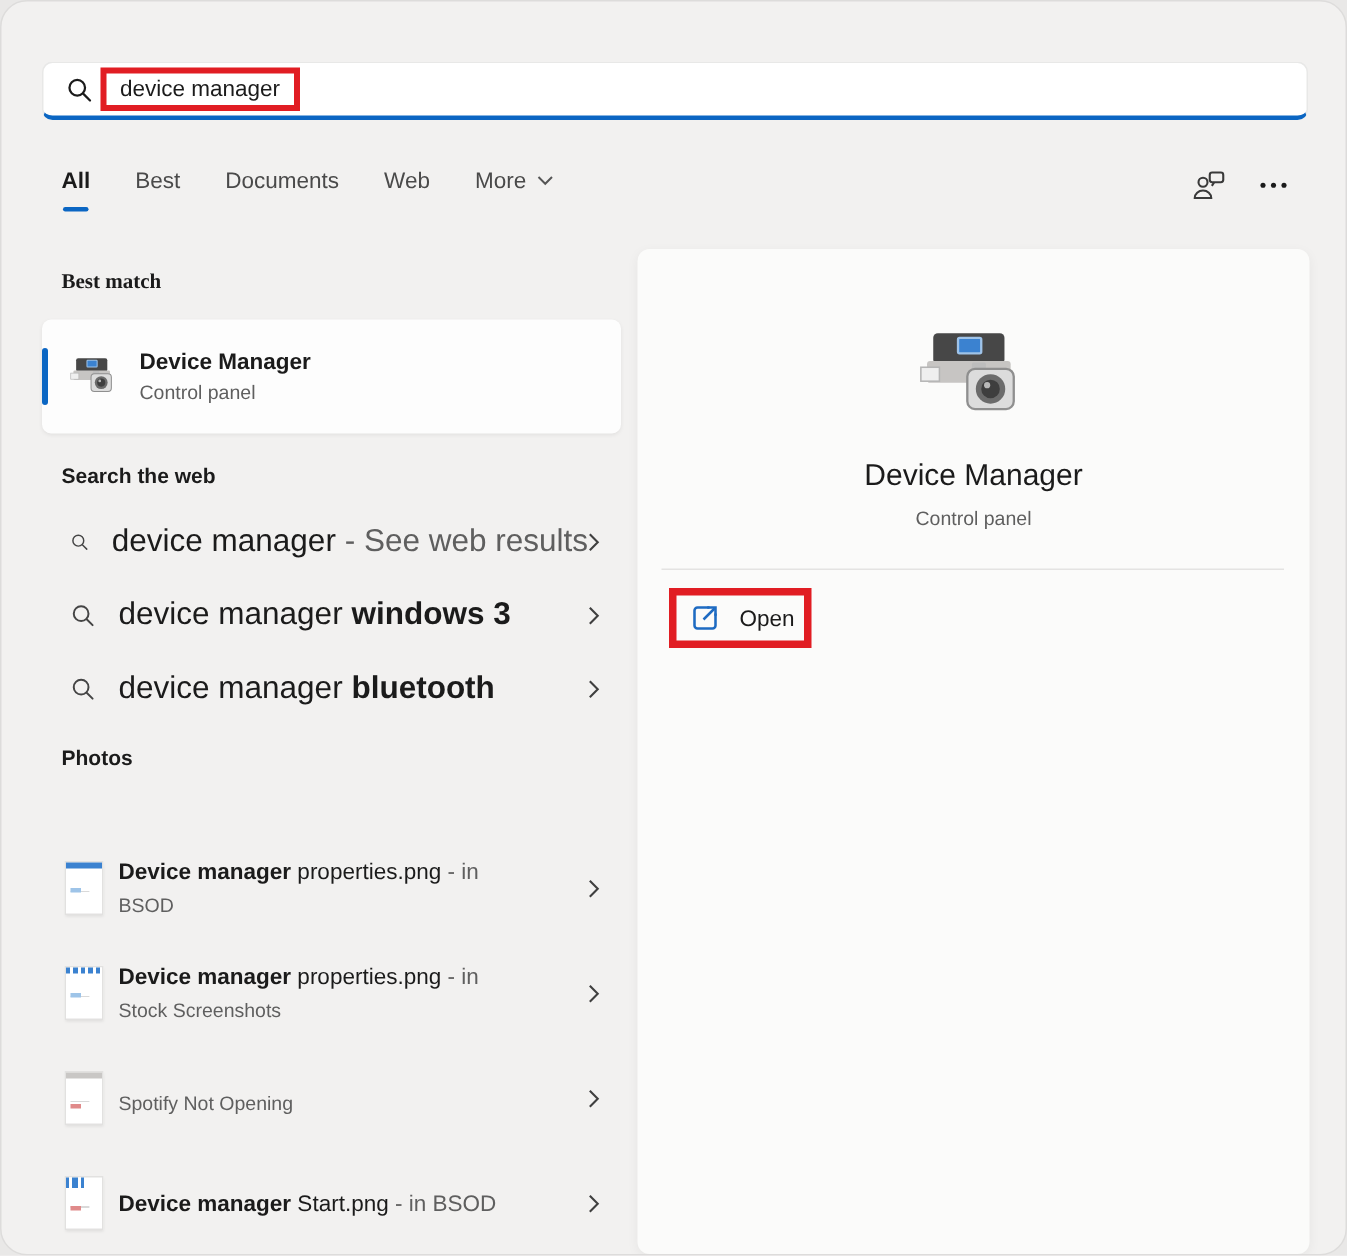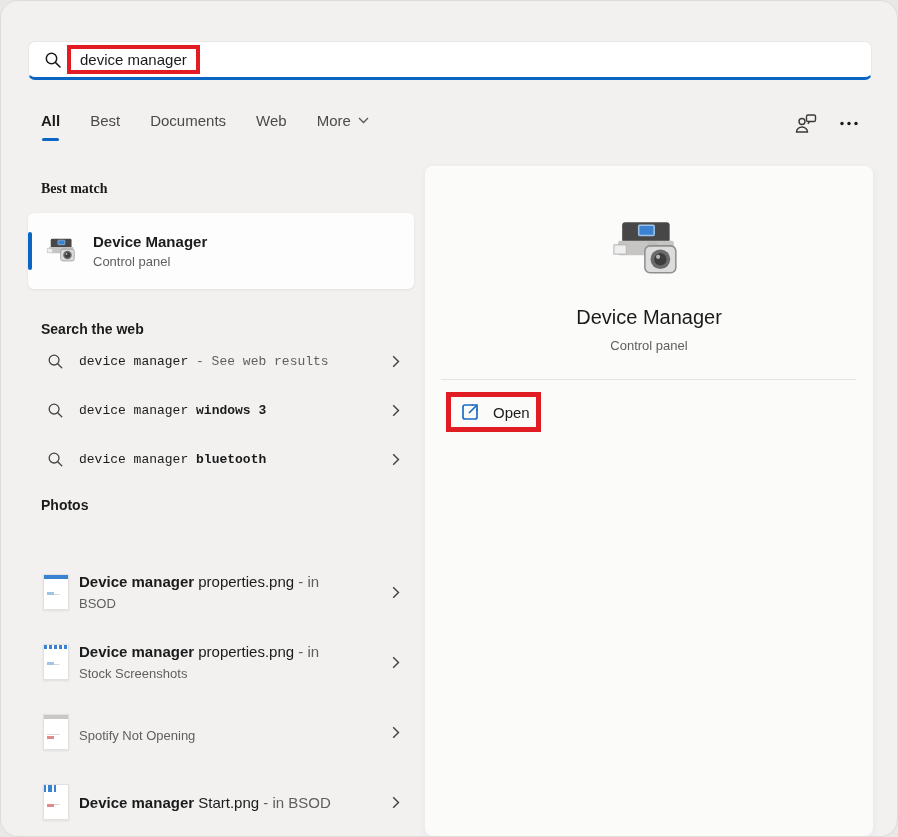--- a/index.html
+++ b/index.html
@@ -42,42 +42,42 @@
   .tab.active::after{
     content:"";position:absolute;left:1px;bottom:0;width:17px;height:3px;
     background:var(--accent);border-radius:2px;
   }
   .top-actions{position:absolute;top:110px;left:793px;display:flex;gap:21px;align-items:center;height:24px;}
   .icon-btn{display:flex;align-items:center;justify-content:center;}
 
   
   .heading{position:absolute;left:40px;font-size:14px;font-weight:700;color:var(--text);}
   #h-best{top:180px;font-family:Liberation Serif, serif;}
-  #h-web{top:320px;}
+  #h-web{top:308px;}
   #h-photos{top:496px;}
 
   
   .best-card{
     position:absolute;left:27px;top:212px;width:386px;height:76px;
     background:#fdfdfd;border-radius:6px;box-shadow:0 1px 3px rgba(0,0,0,.07);
     display:flex;align-items:center;padding-left:18px;
   }
   .accent-bar{position:absolute;left:0;top:19px;width:4px;height:38px;background:var(--accent);border-radius:3px;}
   .bm-text{margin-left:14px;}
   .bm-title{font-size:15px;font-weight:700;color:var(--text);}
   .bm-sub{font-size:13px;color:var(--muted);margin-top:4px;}
 
   
   .rows{position:absolute;left:27px;width:386px;}
   #web-rows{top:342px;}
   #photo-rows{top:563px;}
   .row{display:flex;align-items:center;padding:0 14px 0 19px;}
   .web-row{height:36px;margin-bottom:13px;}
   .photo-row{height:56px;margin-bottom:14px;padding-left:15px;}
-  .row-text{margin-left:15px;font-size:13px;flex:1;white-space:pre;font-family:Liberation Mono, monospace;}
+  .row-text{margin-left:15px;font-size:21px;flex:1;white-space:pre;}
   .row-text b{font-weight:700;}
   .muted{color:var(--muted);}
   .chev{margin-left:auto;flex:0 0 auto;}
   .row-lines{margin-left:10px;flex:1;min-width:0;}
   .line1{font-size:15px;white-space:pre;}
   .line1 b{font-weight:700;}
   .line2{font-size:13px;color:var(--muted);margin-top:6px;}
   .line2:empty{display:none;}
 
   

